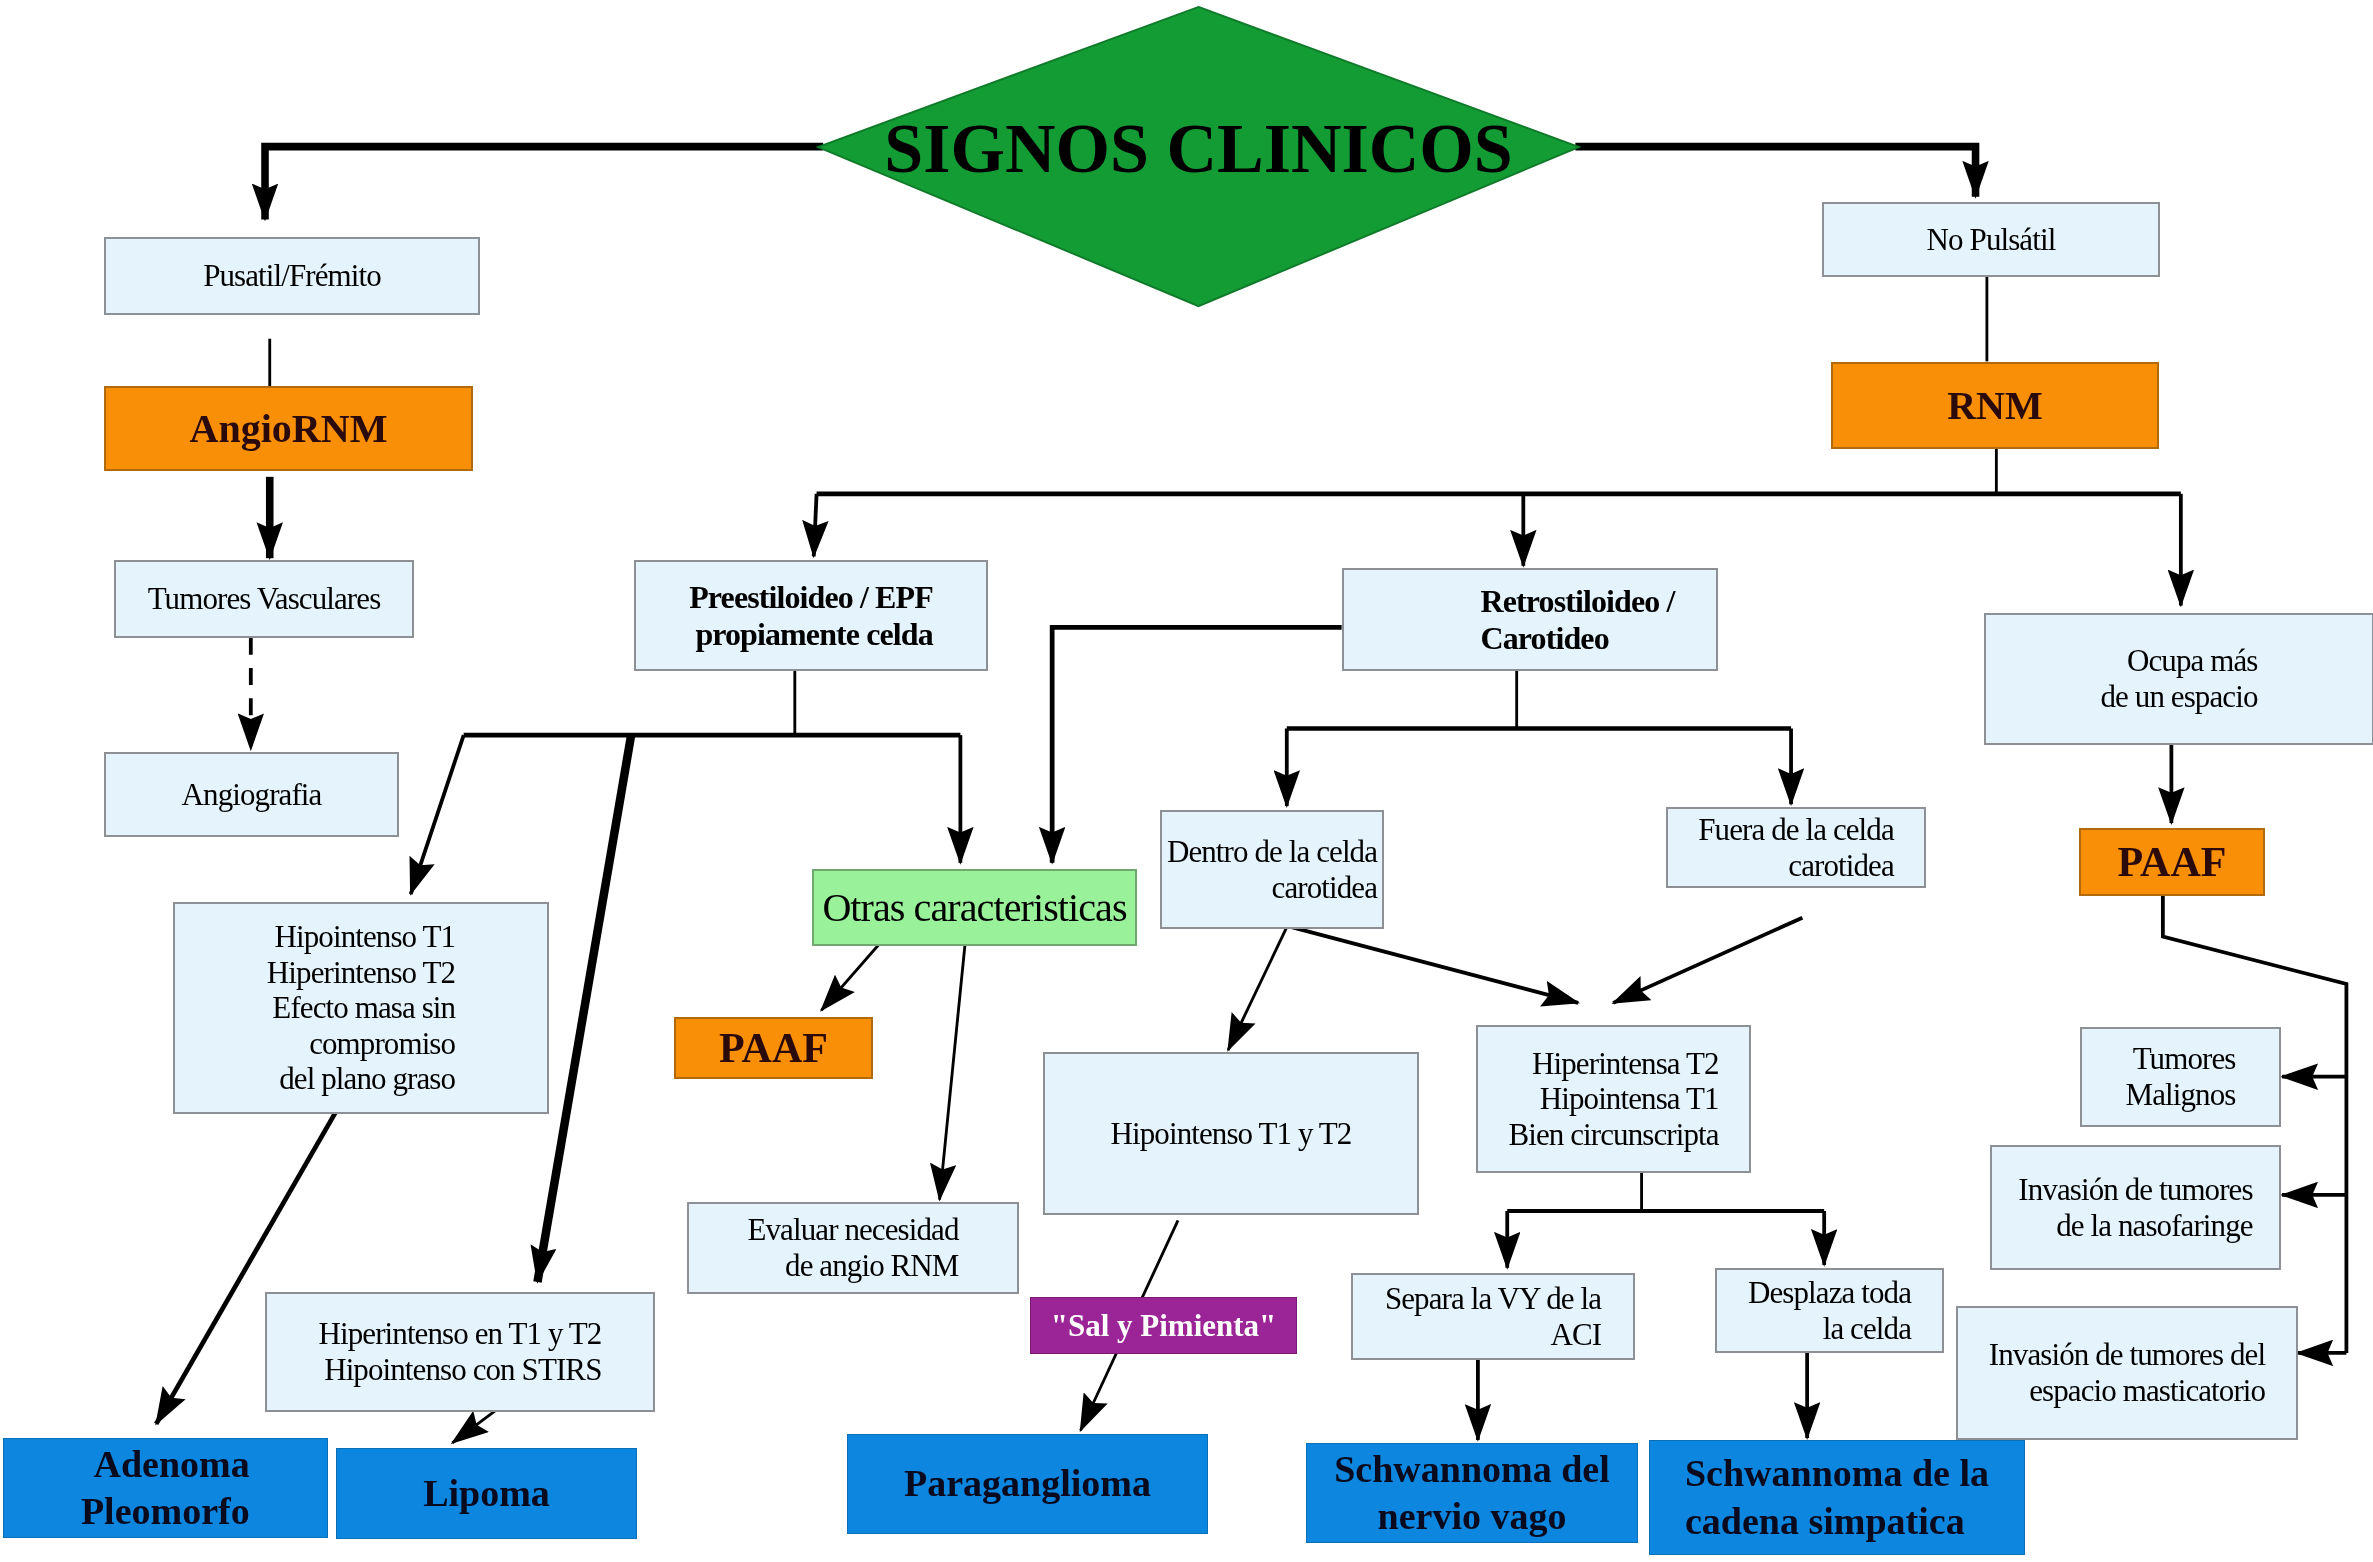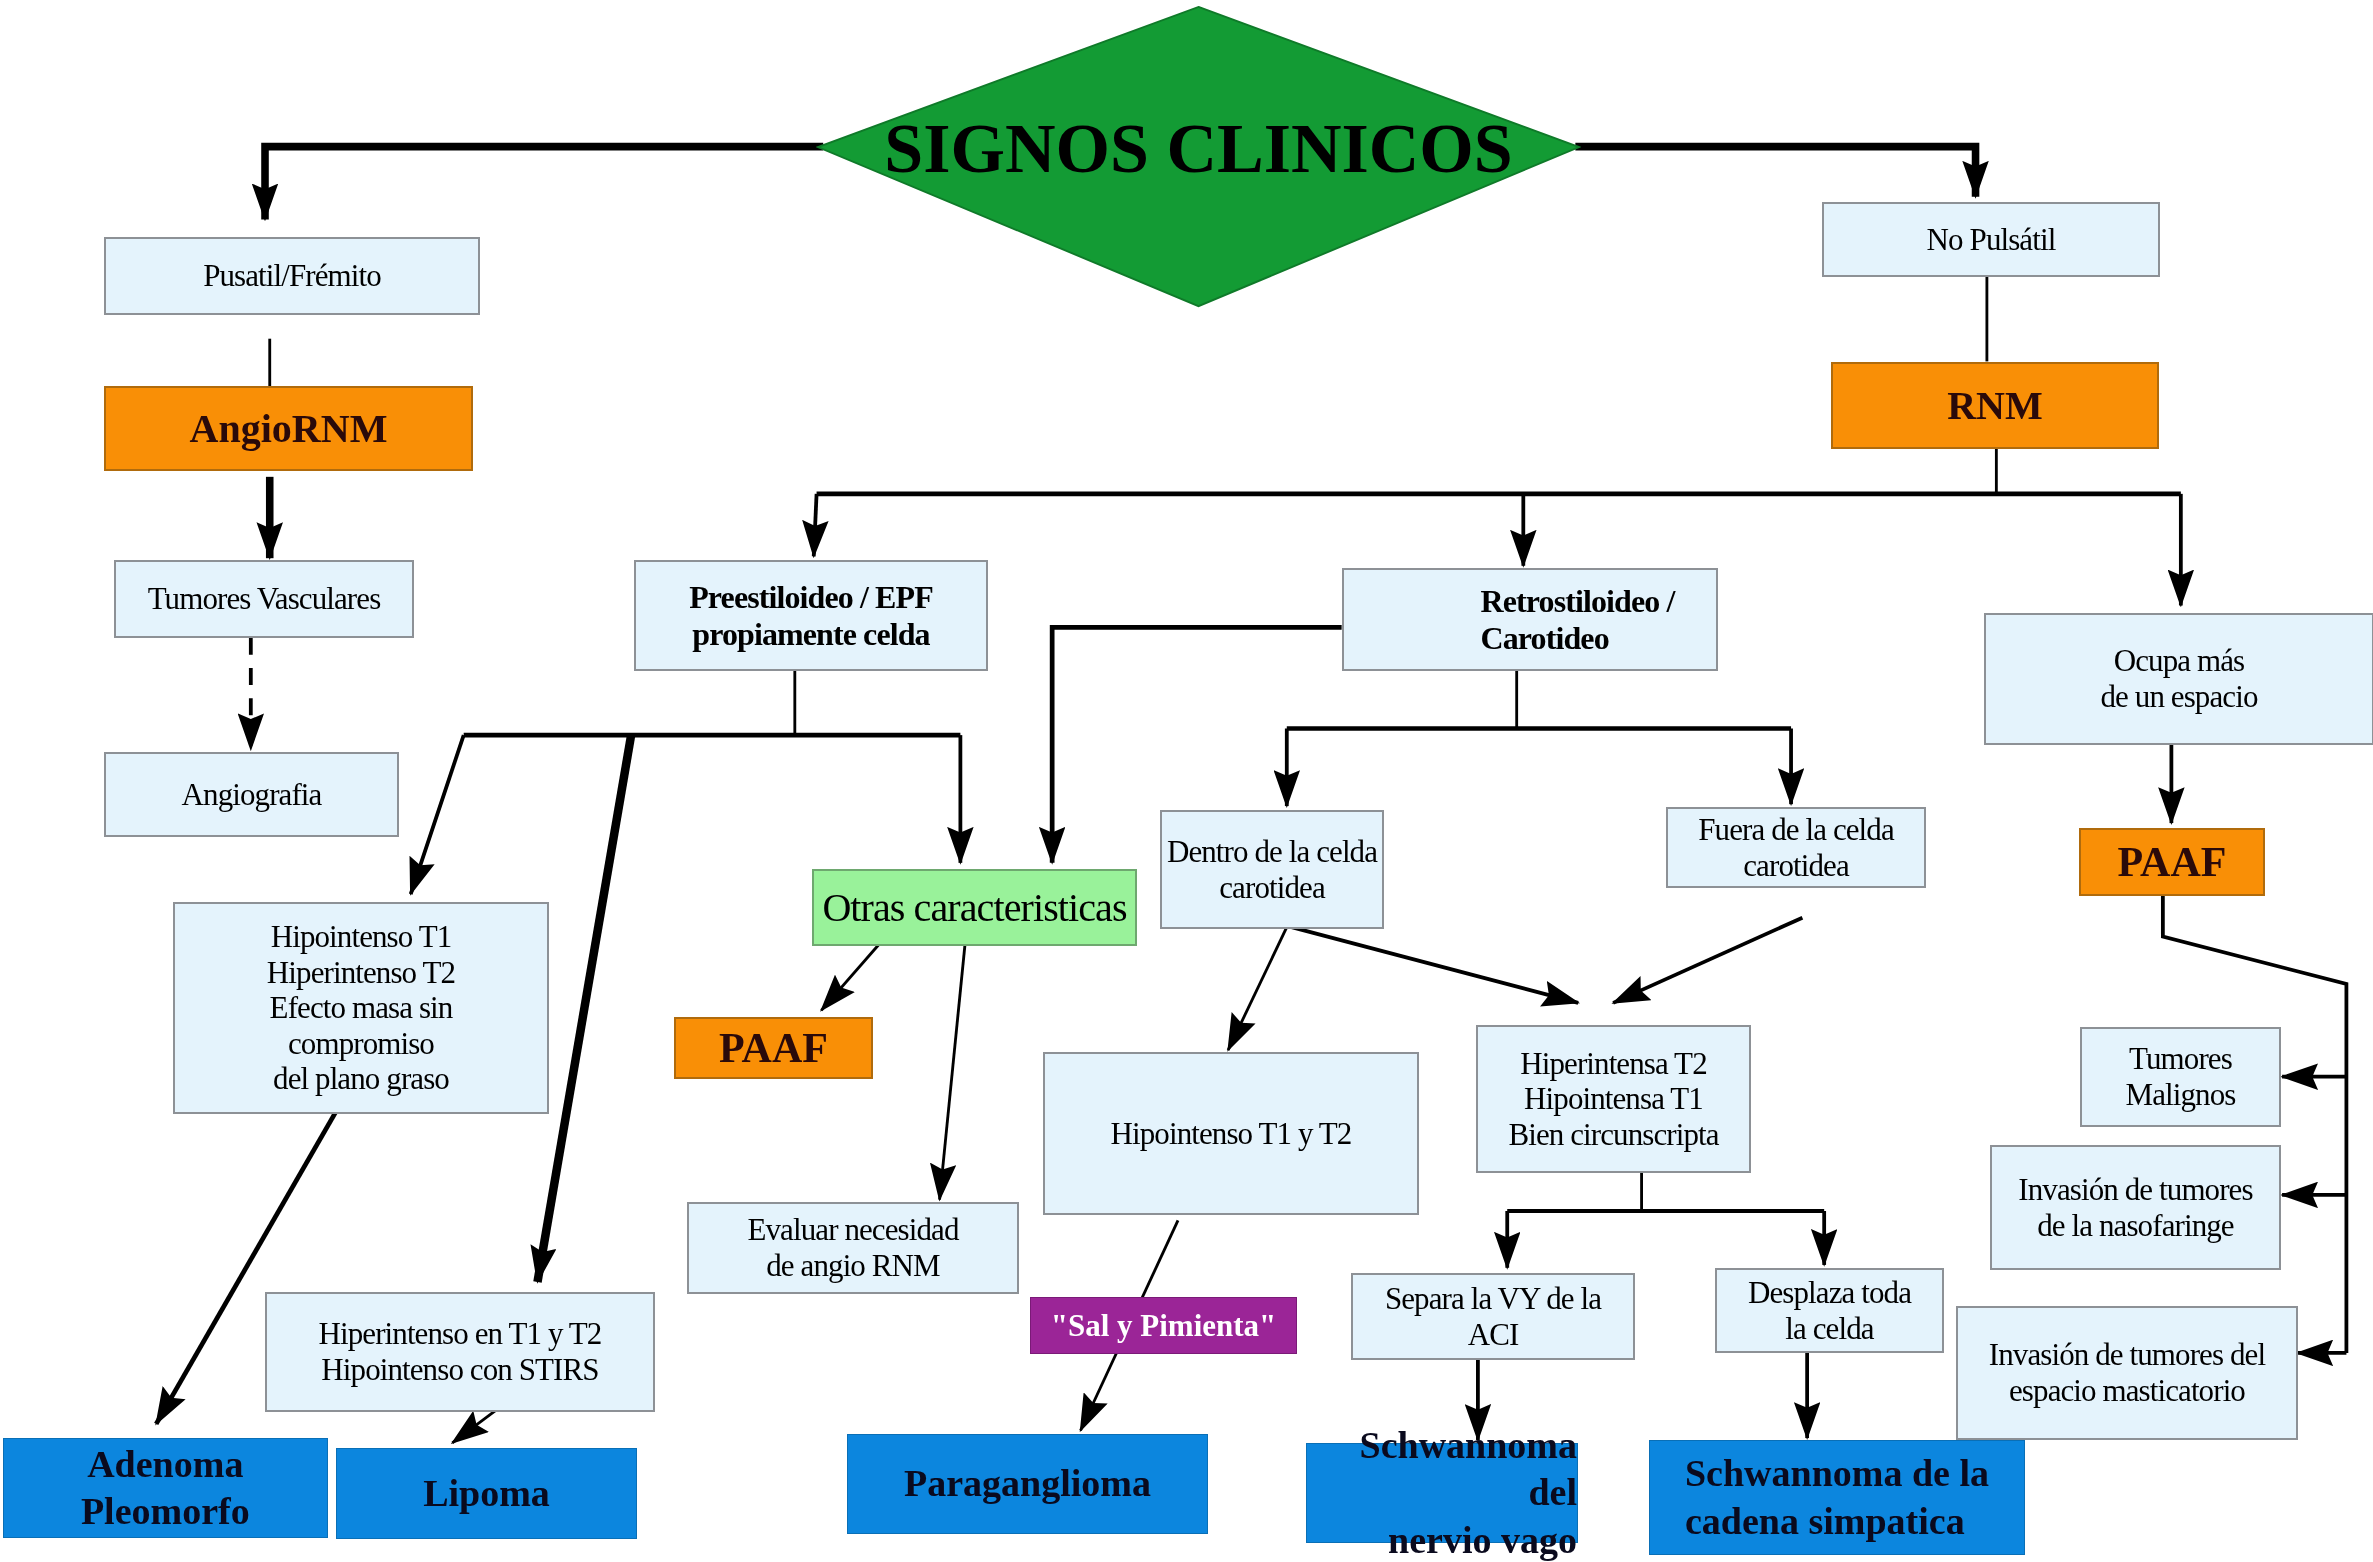--- a/index.html
+++ b/index.html
@@ -1,18 +1,18 @@
 <!DOCTYPE html>
 <html style="font-size:15px"><head>
 <meta charset="utf-8">
 <style>
   html, body { margin:0; padding:0; background:#ffffff; }
   body { width:2373px; height:1562px; position:relative; overflow:hidden; font-family:"Liberation Serif","DejaVu Serif",serif; }
   #edges { position:absolute; left:0; top:0; width:2373px; height:1562px; z-index:1; }
-  .node { position:absolute; box-sizing:border-box; display:flex; align-items:center; justify-content:center; text-align:center; z-index:2; line-height:1.15; white-space:pre-line; color:#000; }
+  .node { position:absolute; box-sizing:border-box; display:flex; align-items:center; justify-content:center; text-align:right; z-index:2; line-height:1.15; white-space:pre-line; color:#000; }
   .n-info { background:#e4f3fc; border:2.8px solid #8d9196; font-size:31px; letter-spacing:-0.9px; }
   .n-info.bold { font-weight:bold; font-size:32px; }
   .n-exam { background:#f98f06; border:2.8px solid #b06b0c; font-weight:bold; font-size:40px; color:#2a0a0a; }
   .n-exam.small { font-size:42px; }
   .n-green { background:#99f29a; border:2.8px solid #6ea86f; font-size:40px; letter-spacing:-0.9px; }
   .n-purple { background:#9b2597; border:1.9px solid #7a1a77; font-weight:bold; font-size:31px; color:#ffffff; }
   .n-dx { background:#0c86de; border:1.9px solid #0a6fb6; font-weight:bold; font-size:38px; color:#0a0a1e; line-height:1.25; }
   #diamond { position:absolute; left:816px; top:4.7px; width:765px; height:303px; z-index:2; }
   #diamond-label { position:absolute; left:816px; top:109px; width:765px; text-align:center; font-weight:bold; font-size:70px; z-index:3; color:#000; letter-spacing:0px; }
 </style>
@@ -132,17 +132,17 @@
 <div class="node n-purple" style="left:1030px;top:1297px;width:267px;height:57px;">"Sal y Pimienta"</div>
 <div class="node n-info" style="left:1351px;top:1273px;width:284px;height:87px;">Separa la VY de la
 ACI</div>
 <div class="node n-info" style="left:1715px;top:1268px;width:229px;height:85px;">Desplaza toda
 la celda</div>
 
 <div class="node n-dx" style="left:2.8px;top:1438px;width:325px;height:100px;">Adenoma
 Pleomorfo</div>
 <div class="node n-dx" style="left:336px;top:1448px;width:301px;height:91px;">Lipoma</div>
 <div class="node n-dx" style="left:847px;top:1434px;width:361px;height:100px;">Paraganglioma</div>
-<div class="node n-dx" style="left:1306px;top:1443px;width:272px;height:100px;text-align:right;">Schwannoma del
+<div class="node n-dx" style="left:1306px;top:1443px;width:332px;height:100px;text-align:center;">Schwannoma del
 nervio vago</div>
 <div class="node n-dx" style="left:1649px;top:1440px;width:376px;height:115px;text-align:left;">Schwannoma de la
 cadena simpatica</div>
 
 
 </body></html>

